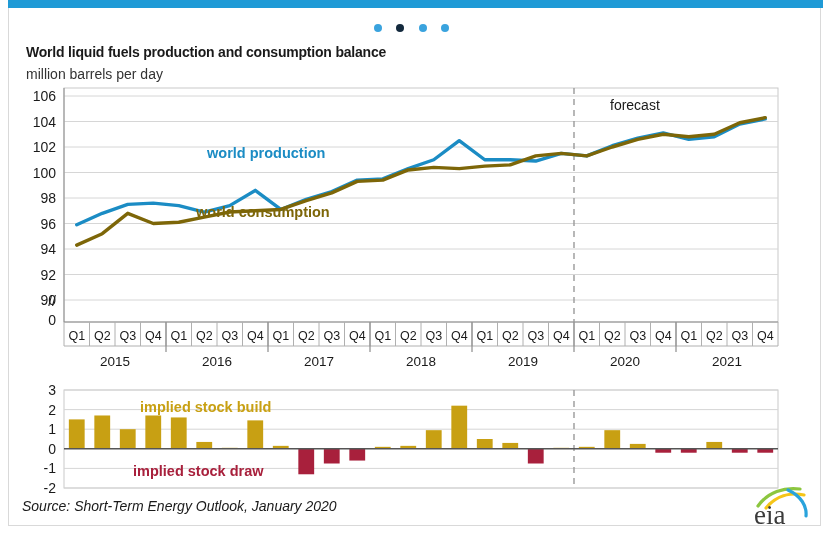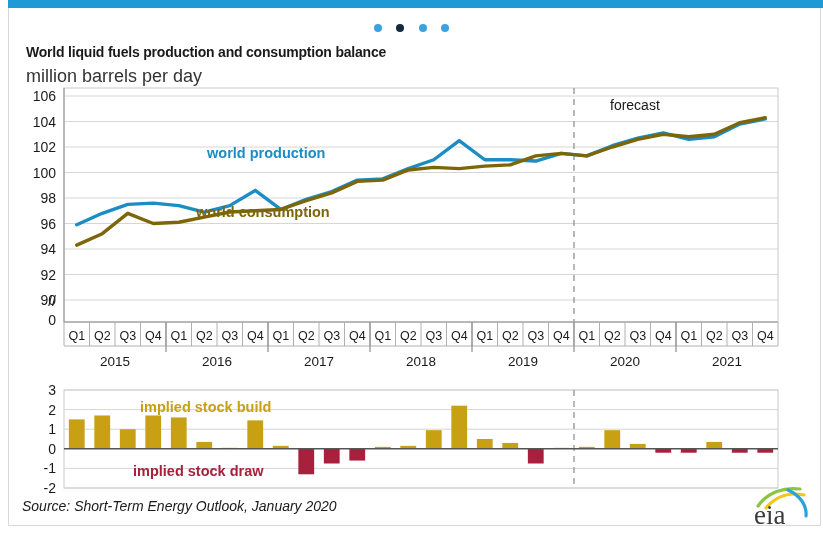--- a/index.html
+++ b/index.html
@@ -28,21 +28,21 @@
     margin:0 5px;background:#3aa3de;vertical-align:middle;
   }
   .dot.active{background:#13293d;}
   #title{
     position:absolute;left:26px;top:44px;
     font-size:14px;font-weight:bold;color:#1a1a1a;
     letter-spacing:-0.2px;white-space:nowrap;
   }
   #subtitle{
     position:absolute;left:26px;top:66px;
-    font-size:18px;color:#333;white-space:nowrap;
+    font-size:14px;color:#333;white-space:nowrap;
   }
   #source{
     position:absolute;left:22px;top:498px;
     font-size:14px;color:#1a1a1a;white-space:nowrap;font-style:italic;
   }
   svg{position:absolute;left:0;top:0;}
   .axlbl{font-size:13.5px;fill:#1a1a1a;font-family:"Liberation Sans",sans-serif;}
   .qlbl{font-size:12.5px;fill:#1a1a1a;font-family:"Liberation Sans",sans-serif;}
   .ylbl{font-size:14px;fill:#1a1a1a;font-family:"Liberation Sans",sans-serif;}
   .serieslbl{font-size:14.5px;font-weight:bold;font-family:"Liberation Sans",sans-serif;}

